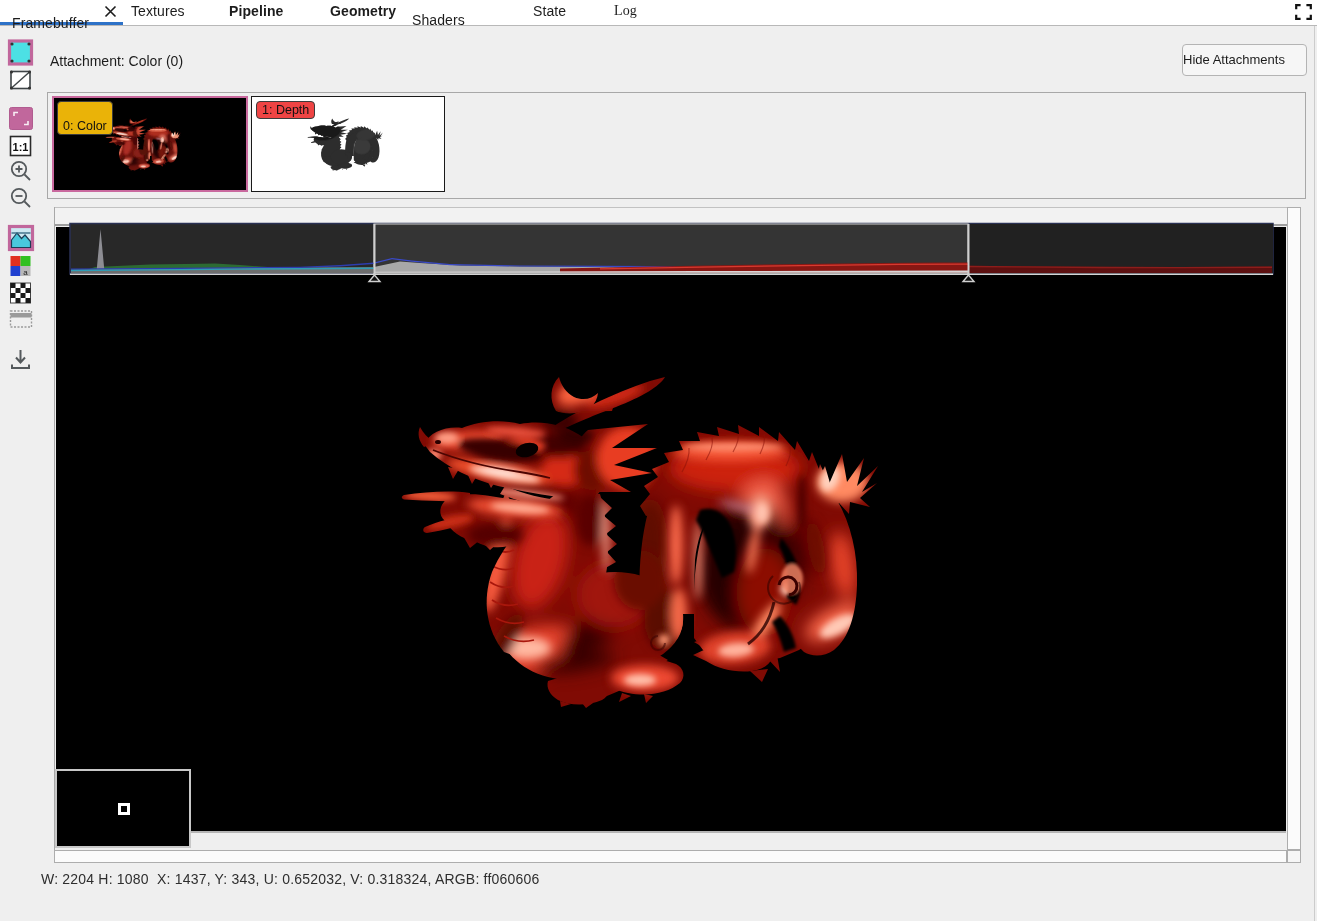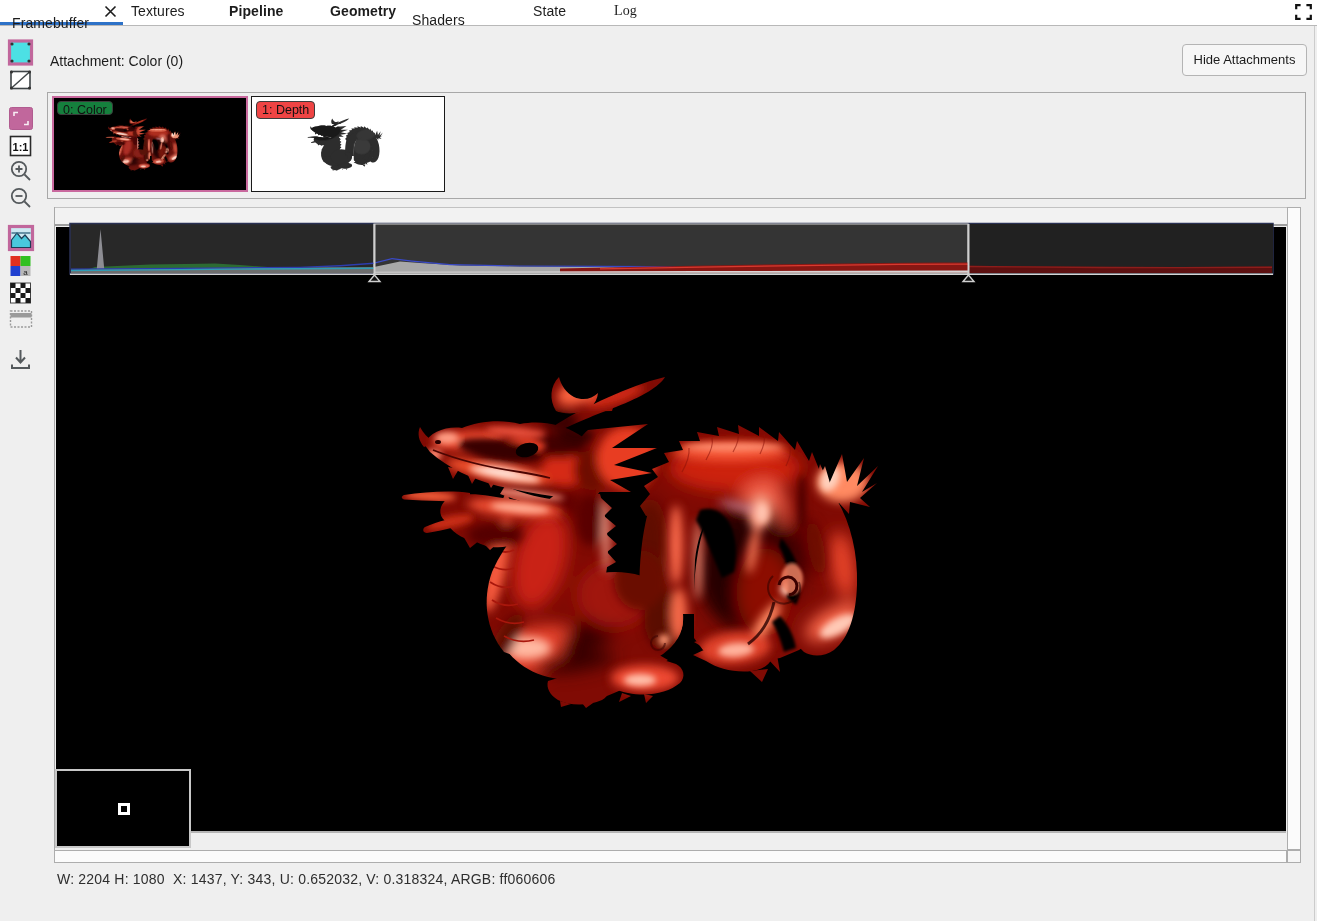--- a/index.html
+++ b/index.html
@@ -79,39 +79,39 @@
   <rect x="10.5" y="281" width="21" height="16" fill="none" stroke="#9a9a9a" stroke-width="1.4" stroke-dasharray="2 1.5"></rect>
   <rect x="10.5" y="283" width="21" height="4.5" fill="#9a9a9a"></rect>
 
   <g stroke="#54595c" stroke-width="2" fill="none">
     <path d="M20.5 320 v12 M16 327.5 l4.5 5 4.5-5"></path>
     <path d="M12 334.5 v3.5 h17 v-3.5"></path>
   </g>
 </svg>
 
 <div class="abs txt" style="left:50px;top:53px;">Attachment: Color (0)</div>
-<div class="abs" style="left:1182px;top:44px;width:125px;height:32px;background:#f6f6f6;border:1px solid #b4b4b4;border-radius:4px;box-sizing:border-box;color:#1c1c1c;font-size:13px;text-align:center;line-height:30px;">Hide Attachments</div>
+<div class="abs" style="left:1182px;top:44px;width:125px;height:32px;background:#f6f6f6;border:1px solid #b4b4b4;border-radius:4px;box-sizing:border-box;color:#1c1c1c;font-size:13px;text-align:left;line-height:30px;">Hide Attachments</div>
 
 <div class="abs" style="left:47px;top:92px;width:1259px;height:107px;border:1px solid #a8a8a8;box-sizing:border-box;background:#efefef;"></div>
 <div class="abs" style="left:52px;top:96px;width:196px;height:96px;background:#000;border:2px solid #c9699e;box-sizing:border-box;"></div>
 <div class="abs" style="left:251px;top:96px;width:194px;height:96px;background:#ffffff;border:1px solid #1a1a1a;box-sizing:border-box;"></div>
 <svg class="abs" style="left:52px;top:96px;" width="196" height="96" viewBox="0 0 196 96">
   <g transform="translate(-9.9,-37.1) scale(0.158)" style="filter:saturate(0.72) brightness(1.05)">
       <use href="#colorDragon"></use>
     </g>
 </svg>
 <svg class="abs" style="left:251px;top:96px;" width="194" height="96" viewBox="0 0 194 96">
   <use href="#sil" transform="translate(-6.9,-37.1) scale(0.158)" color="#2d2d2d"></use>
   <g transform="translate(-6.9,-37.1) scale(0.158)" mask="url(#dm)">
       <ellipse cx="510" cy="460" rx="100" ry="55" fill="#191919" transform="rotate(-8 510 460)"></ellipse>
       <ellipse cx="745" cy="555" rx="55" ry="50" fill="#3a3a3a"></ellipse>
       <ellipse cx="770" cy="480" rx="60" ry="35" fill="#363636" transform="rotate(-10 770 480)"></ellipse>
     </g>
 </svg>
-<div class="abs" style="left:57px;top:101px;height:14px;background:#15803d;border:1px solid #3c3c3c;border-radius:4px;box-sizing:border-box;color:#111;font-size:12.5px;line-height:16px;padding:0 5px;">0: Color</div>
+<div class="abs" style="left:57px;top:101px;height:14px;background:#eab308;border:1px solid #3c3c3c;border-radius:4px;box-sizing:border-box;color:#111;font-size:12.5px;line-height:16px;padding:16px 5px;">0: Color</div>
 <div class="abs" style="left:256px;top:101px;height:18px;background:#ef4444;border:1px solid #3c3c3c;border-radius:4px;box-sizing:border-box;color:#111;font-size:12.5px;line-height:16px;padding:0 5px;">1: Depth</div>
 
 <div class="abs" style="left:54px;top:207px;width:1247px;height:19px;background:#f2f2f2;border:1px solid #c2c2c2;border-bottom:2px solid #9e9e9e;box-sizing:border-box;"></div>
 <div class="abs" style="left:56px;top:227px;width:1230px;height:604px;background:#000;border-bottom:2px solid #b5b5b5;box-sizing:content-box;"></div>
 
 <svg class="abs" style="left:56px;top:227px;" width="1230" height="604" viewBox="56 227 1230 604">
   <use href="#colorDragon"></use>
 </svg>
 
 <div class="abs" style="left:54px;top:207px;width:1px;height:656px;background:#a8a8a8;"></div>
@@ -161,21 +161,21 @@
   <path d="M968.5 275 L963 281.5 H974 Z" fill="#111" stroke="#cfcfcf" stroke-width="1.4"></path>
 </svg>
 
 <div class="abs" style="left:55px;top:769px;width:136px;height:79px;background:#000;border:2px solid #c8c8c8;box-sizing:border-box;"></div>
 <div class="abs" style="left:118px;top:803px;width:12px;height:12px;border:3px solid #fff;background:#000;box-sizing:border-box;"></div>
 
 <div class="abs" style="left:1287px;top:207px;width:14px;height:643px;background:#fbfbfb;border:1px solid #adadad;box-sizing:border-box;"></div>
 <div class="abs" style="left:54px;top:850px;width:1233px;height:13px;background:#fbfbfb;border:1px solid #adadad;box-sizing:border-box;"></div>
 <div class="abs" style="left:1287px;top:850px;width:14px;height:13px;background:#f6f6f6;border:1px solid #adadad;box-sizing:border-box;"></div>
 
-<div class="abs txt" style="left:57px;top:871px;color:#2e2e2e;letter-spacing:0.2px;">W: 2204 H: 1080&nbsp; X: 1437, Y: 343, U: 0.652032, V: 0.318324, ARGB: ff060606</div>
+<div class="abs txt" style="left:41px;top:871px;color:#2e2e2e;letter-spacing:0.2px;">W: 2204 H: 1080&nbsp; X: 1437, Y: 343, U: 0.652032, V: 0.318324, ARGB: ff060606</div>
 
 <div class="abs" style="left:1314px;top:26px;width:1px;height:895px;background:#cccccc;"></div>
 
 <svg width="0" height="0" style="position:absolute">
 <defs>
 <filter id="f2" x="-60%" y="-60%" width="220%" height="220%">
         <feGaussianBlur stdDeviation="1.6"></feGaussianBlur>
       </filter>
 <filter id="f3" x="-60%" y="-60%" width="220%" height="220%">
         <feGaussianBlur stdDeviation="3"></feGaussianBlur>

